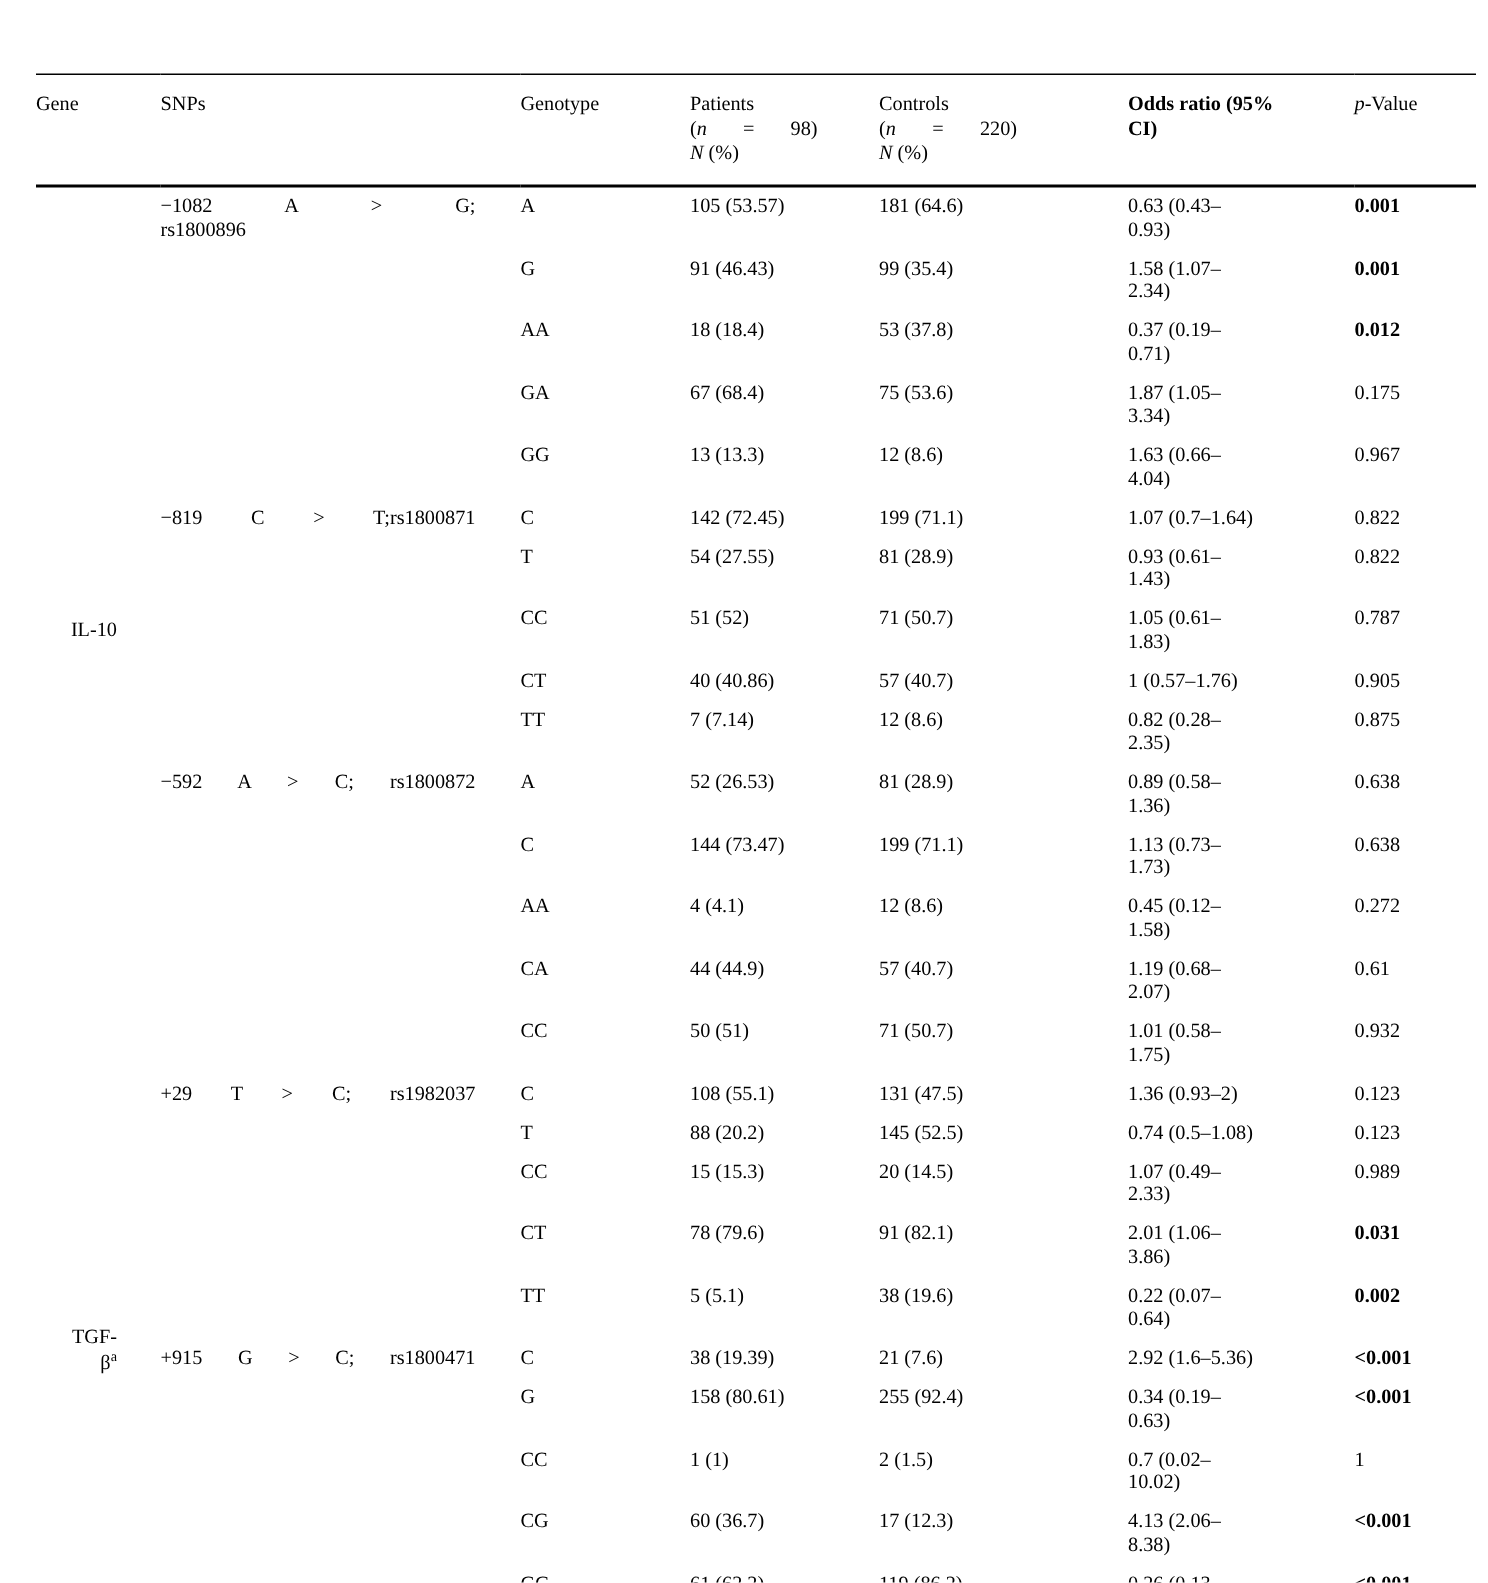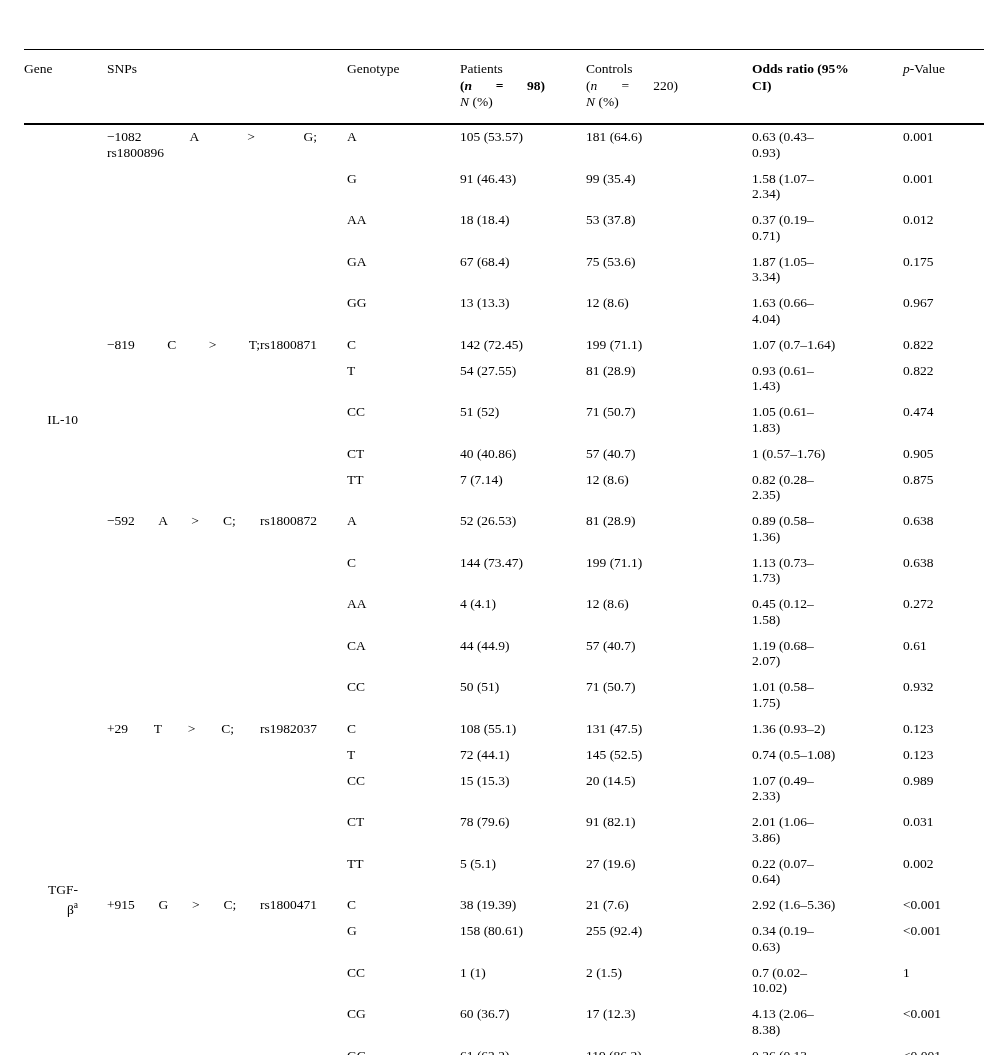--- a/index.html
+++ b/index.html
@@ -23,24 +23,24 @@
     vertical-align: top; padding: 4.5px 8px 6px 0;
     font-size: 13.5px; line-height: 15.5px;
   }
   td.gene-cell { vertical-align: middle; }
   .gene-inner { max-width: 54px; text-align: right; }
   sup { font-size: 9.5px; }
 
   .snp-line { width: 210px; text-align: justify; text-align-last: justify; }
   .odds-inner { max-width: 86px; }
   .odds-head { max-width: 112px; font-weight: bold; }
-  .pv.bold { font-weight: normal; }
+  .pv.bold { font-weight: bold; }
 
   .jl { text-align: justify; text-align-last: justify; }
-  .w85 { width: 85px; font-weight: bold; }
+  .w85 { width: 85px; }
   .w92 { width: 92px; }
   i { font-style: italic; }
 </style>
 </head>
 <body>
 
 <div class="page">
   <table>
     <colgroup>
       <col style="width:83px">
@@ -156,21 +156,21 @@
           </td>
           <td class="pv">0.822</td>
         </tr>
         <tr>
           <td>CC</td>
           <td>51 (52)</td>
           <td>71 (50.7)</td>
           <td>
             <div class="odds-inner">1.05 (0.61–<wbr>1.83)</div>
           </td>
-          <td class="pv">0.474</td>
+          <td class="pv">0.787</td>
         </tr>
         <tr>
           <td>CT</td>
           <td>40 (40.86)</td>
           <td>57 (40.7)</td>
           <td>
             <div class="odds-inner">1 (0.57–<wbr>1.76)</div>
           </td>
           <td class="pv">0.905</td>
         </tr>
@@ -244,21 +244,21 @@
           <td>C</td>
           <td>108 (55.1)</td>
           <td>131 (47.5)</td>
           <td>
             <div class="odds-inner">1.36 (0.93–<wbr>2)</div>
           </td>
           <td class="pv">0.123</td>
         </tr>
         <tr>
           <td>T</td>
-          <td>72 (44.1)</td>
+          <td>88 (20.2)</td>
           <td>145 (52.5)</td>
           <td>
             <div class="odds-inner">0.74 (0.5–<wbr>1.08)</div>
           </td>
           <td class="pv">0.123</td>
         </tr>
         <tr>
           <td>CC</td>
           <td>15 (15.3)</td>
           <td>20 (14.5)</td>
@@ -272,21 +272,21 @@
           <td>78 (79.6)</td>
           <td>91 (82.1)</td>
           <td>
             <div class="odds-inner">2.01 (1.06–<wbr>3.86)</div>
           </td>
           <td class="pv bold">0.031</td>
         </tr>
         <tr>
           <td>TT</td>
           <td>5 (5.1)</td>
-          <td>27 (19.6)</td>
+          <td>38 (19.6)</td>
           <td>
             <div class="odds-inner">0.22 (0.07–<wbr>0.64)</div>
           </td>
           <td class="pv bold">0.002</td>
         </tr>
         <tr>
           <td class="snp-cell" rowspan="5">
             <div class="snp-line">+915 G &gt; C; rs1800471</div>
           </td>
           <td>C</td>

